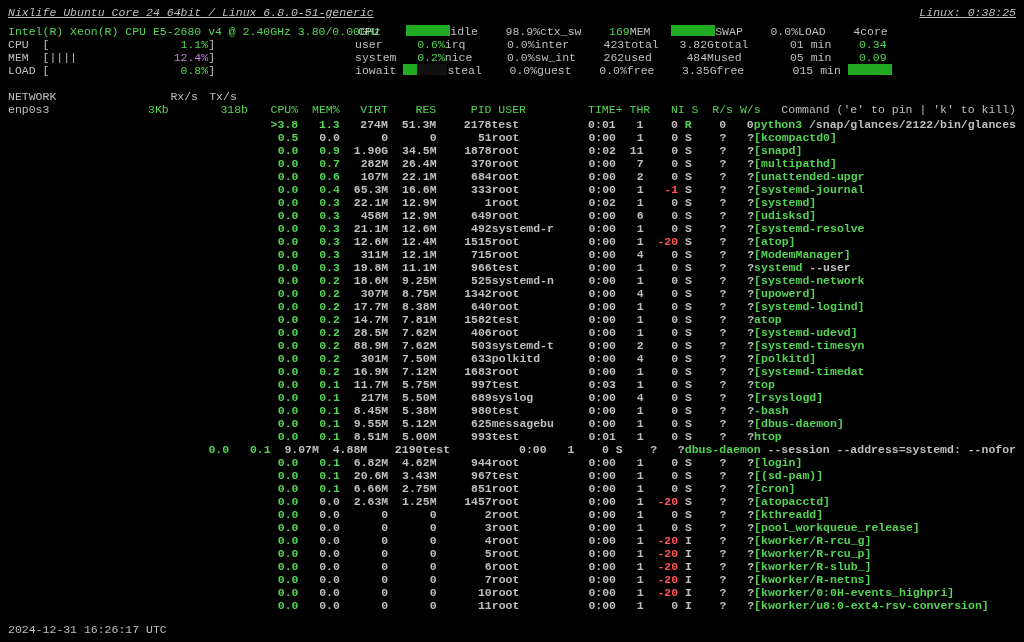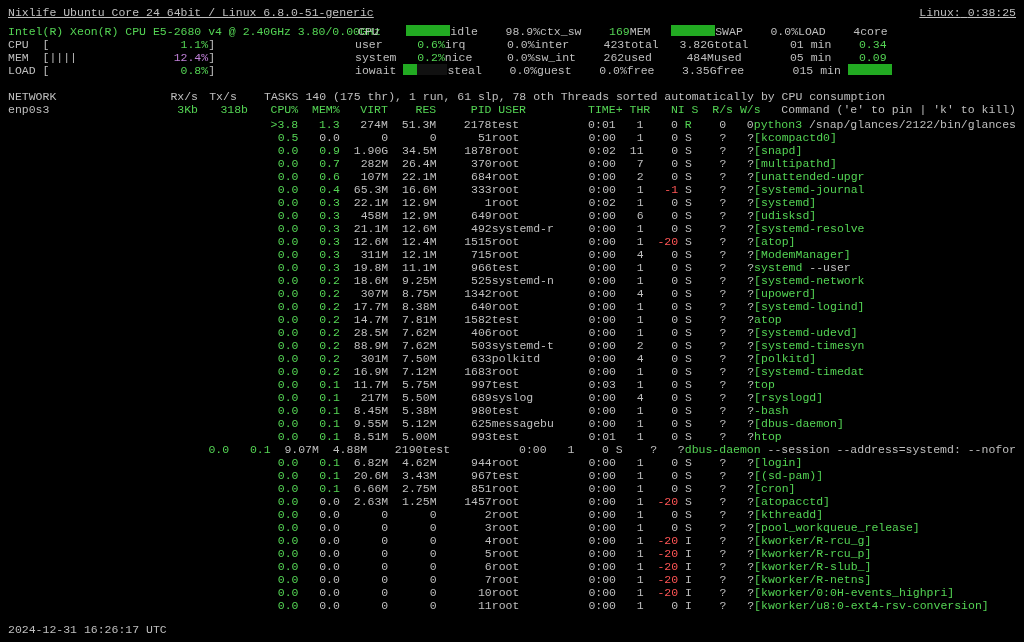--- a/index.html
+++ b/index.html
@@ -12,36 +12,36 @@
     width: 1024px;
     height: 642px;
     overflow: hidden;
     padding: 6px 8px;
   }
   .green { color: #54d454; }
   .magenta { color: #c080d8; }
   .red { color: #ff5555; }
   .gray { color: #bfbfbf; }
   .row { display: flex; white-space: pre; }
-  .header { display: flex; justify-content: space-between; background: #000; text-decoration: underline; }
+  .header { display: flex; justify-content: space-between; background: #000; text-decoration: underline; font-style: italic; }
   .bar {
     display: inline-block;
     height: 11px;
     vertical-align: middle;
     background: #111;
     position: relative;
   }
   .barfill {
     position: absolute;
     left: 0; top: 0; bottom: 0;
     background: #22aa22;
   }
   .section-title { }
   .proc-table { margin-top: 2px; }
-  .proc-row { display: flex; white-space: pre; }
+  .proc-row { display: flex; white-space: pre; font-weight: bold; }
   .footer { position: absolute; bottom: 6px; left: 8px; }
   .pad { display: inline-block; }
 </style>
 </head>
 <body>
 
 
 
 
 <div class="header">
@@ -63,27 +63,26 @@
   </div>
 
 <div style="height:13px"></div>
 
 
 <div class="row">
   <span class="section-title" style="width:140px;display:inline-block">NETWORK</span>
   <span class="gray" style="width:50px;text-align:right;display:inline-block">Rx/s</span>
   <span class="gray" style="width:50px;text-align:center;display:inline-block">Tx/s</span>
   <span style="width:16px;display:inline-block"></span>
-  <span>TASKS 140 (175 thr), 1 run, 61 slp, 78 oth Threads sorted automatically by CPU consumption</span>
 </div>
 
 
 <div class="row">
   <span style="width:140px;display:inline-block">enp0s3</span>
-  <span class="green" style="width:50px;text-align:right;display:inline-block">3Kb</span>
+  <span class="green" style="width:50px;text-align:left;display:inline-block">3Kb</span>
   <span class="green" style="width:50px;text-align:right;display:inline-block">318b</span>
 </div>
 
 
 <div class="row" style="margin-top:-13px">
   <span style="width:256px;display:inline-block"></span>
   <span id="proc-head" class="green"><span class="green section-title"> CPU%</span><span class="green">  MEM%</span><span class="green">   VIRT</span><span class="green">    RES</span><span class="green">     PID</span> <span class="green">USER      </span><span class="green">   TIME+</span><span class="green"> THR</span><span class="green">   NI</span><span class="green"> S</span><span class="green">  R/s</span><span class="green"> W/s</span>   <span class="gray">Command ('e' to pin | 'k' to kill)</span></span>
 </div>
 
 

